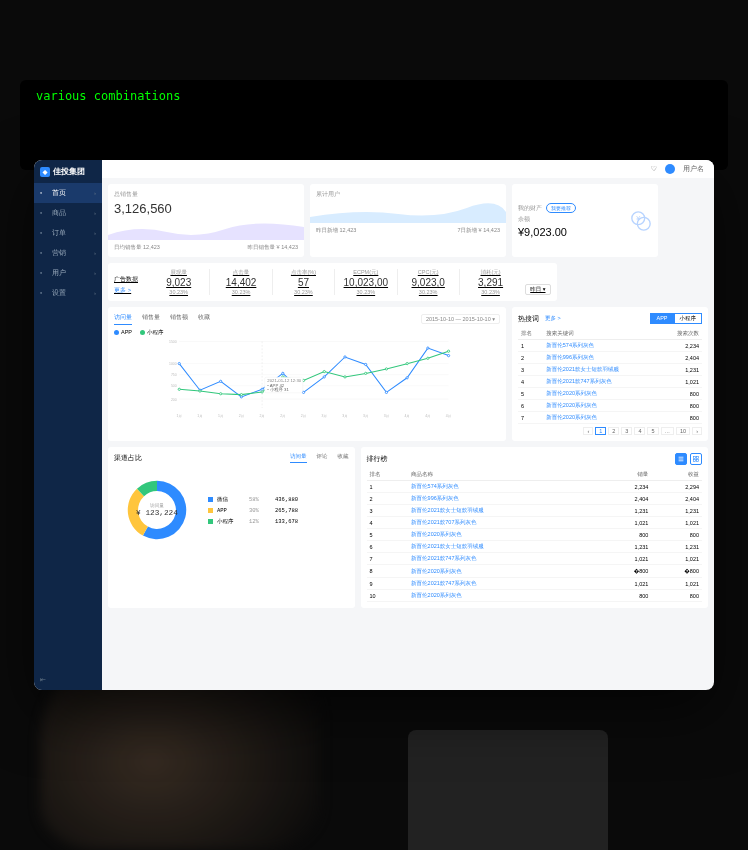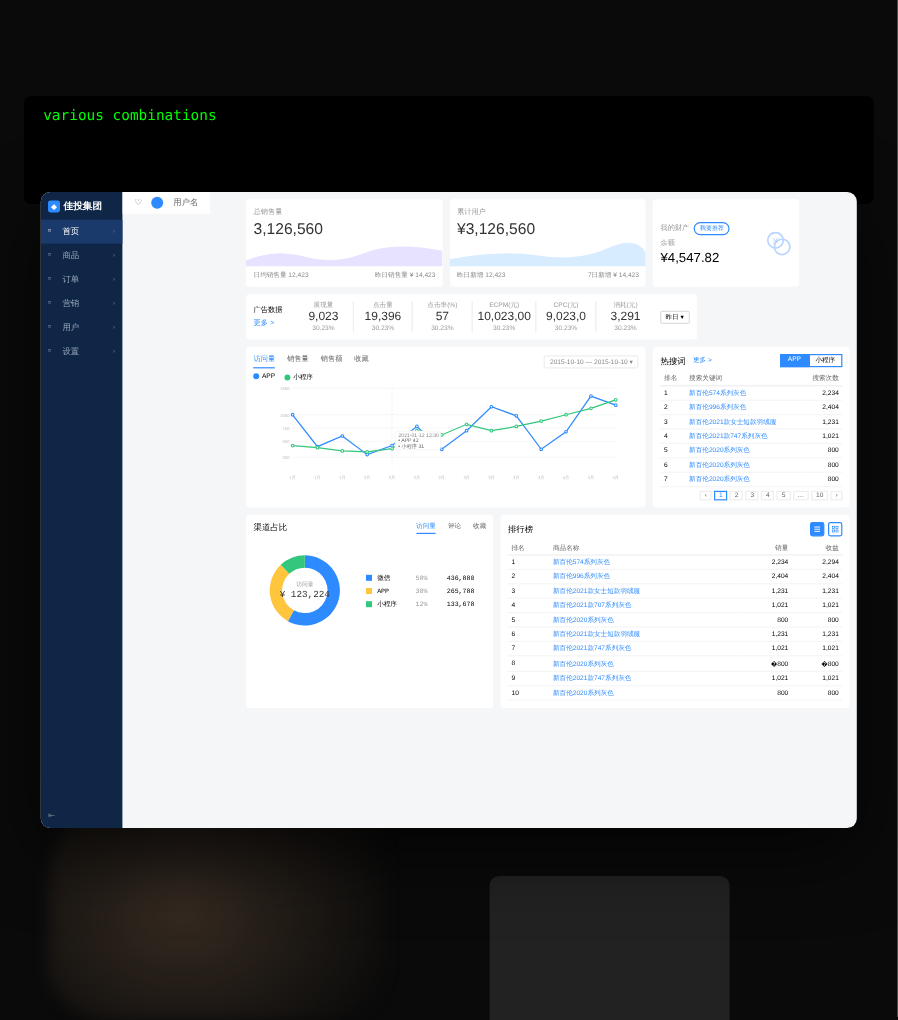--- a/index.html
+++ b/index.html
@@ -10,38 +10,38 @@
 .trackpad { position: absolute; bottom: 0; right: 140px; width: 200px; height: 120px; background: #222; border-radius: 8px 8px 0 0; }
 .app { position: absolute; top: 160px; left: 34px; right: 34px; bottom: 160px; background: #f5f6f8; border-radius: 8px; display: flex; overflow: hidden; box-shadow: 0 20px 60px rgba(0,0,0,0.6); }
 .sidebar { width: 68px; background: #0f2647; color: #9ab; display: flex; flex-direction: column; font-size: 7px; }
 .logo { display: flex; align-items: center; gap: 3px; padding: 6px; color: #fff; font-size: 8px; font-weight: bold; }
 .logo-mark { width: 10px; height: 10px; background: #2e8bff; border-radius: 2px; display: flex; align-items: center; justify-content: center; font-size: 6px; }
 .nav-item { display: flex; align-items: center; justify-content: space-between; padding: 5px 6px; cursor: pointer; }
 .nav-item.active { background: #1a3a6b; color: #fff; }
 .nav-item .ico { width: 8px; height: 8px; margin-right: 4px; display: inline-block; }
 .nav-caret { font-size: 6px; color: #678; }
 .nav-footer { margin-top: auto; padding: 6px; color: #678; }
-.main { flex: 1; display: flex; flex-direction: row; overflow: hidden; gap: 24px; }
+.main { flex: 1; display: flex; flex-direction: column; overflow: hidden; }
 .topbar { height: 18px; background: #fff; display: flex; align-items: center; justify-content: flex-end; padding: 0 10px; gap: 8px; font-size: 7px; color: #666; }
 .avatar { width: 10px; height: 10px; border-radius: 50%; background: #2e8bff; }
 .content { flex: 1; padding: 6px; display: grid; grid-template-columns: repeat(12, 1fr); grid-auto-rows: min-content; gap: 6px; overflow: hidden; }
 .card { background: #fff; border-radius: 3px; padding: 6px; }
 .kpi { grid-column: span 4; display: flex; flex-direction: column; gap: 2px; }
 .kpi-label { font-size: 6px; color: #999; }
 .kpi-value { font-size: 13px; font-weight: 500; color: #333; }
 .kpi-spark { height: 20px; margin: 2px -6px; }
 .kpi-footer { display: flex; justify-content: space-between; font-size: 5.5px; color: #888; }
 .wallet { grid-column: span 3; display: flex; align-items: center; justify-content: space-between; }
 .wallet-left { display: flex; flex-direction: column; gap: 2px; }
 .wallet-head { display: flex; align-items: center; gap: 4px; }
 .wallet-head .btn { font-size: 5px; border: 1px solid #2e8bff; color: #2e8bff; padding: 1px 4px; border-radius: 6px; cursor: pointer; }
 .wallet-label { font-size: 6px; color: #999; }
 .wallet-value { font-size: 11px; font-weight: 500; }
 .wallet-icon { width: 22px; height: 22px; color: #b8d4ff; }
-.ad-strip { grid-column: span 9; display: flex; align-items: center; }
+.ad-strip { grid-column: span 9; display: flex; align-items: flex-end; text-decoration: underline; }
 .ad-head { display: flex; flex-direction: column; gap: 2px; font-size: 6px; margin-right: 10px; }
 .ad-head .more { color: #2e8bff; cursor: pointer; }
 .ad-metric { flex: 1; text-align: center; border-left: 1px solid #eee; padding: 0 4px; }
 .ad-metric:first-of-type { border-left: none; }
 .ad-mname { font-size: 5.5px; color: #999; }
 .ad-mval { font-size: 10px; color: #333; margin: 1px 0; }
 .ad-mdelta { font-size: 5.5px; color: #999; }
 .ad-select { font-size: 5.5px; border: 1px solid #ddd; padding: 1px 4px; border-radius: 2px; margin-left: 4px; cursor: pointer; }
 .chart-card { grid-column: span 8; }
 .card-head { display: flex; align-items: center; justify-content: space-between; margin-bottom: 4px; }
@@ -155,38 +155,37 @@
         <svg class="kpi-spark" viewBox="0 0 200 40" preserveAspectRatio="none">
             <path d="M0,30 Q30,10 60,24 T120,18 T200,14 L200,40 L0,40 Z" fill="#e6e2ff"></path>
           </svg>
         <div class="kpi-footer">
             <span>日均销售量 12,423</span>
             <span>昨日销售量 ¥ 14,423</span>
           </div>
       </div>
       <div class="card kpi">
         <div class="kpi-label">累计用户</div>
-        <div class="kpi-value">¥3,126,560</div>
         <svg class="kpi-spark" viewBox="0 0 200 40" preserveAspectRatio="none">
             <path d="M0,28 Q50,12 90,22 T160,10 T200,18 L200,40 L0,40 Z" fill="#d8ecff"></path>
           </svg>
         <div class="kpi-footer">
             <span>昨日新增 12,423</span>
             <span>7日新增 ¥ 14,423</span>
           </div>
       </div>
 
       <div class="card wallet">
         <div class="wallet-left">
           <div class="wallet-head">
             <span class="wallet-label">我的财产</span>
             <span class="btn">我要推荐</span>
           </div>
           <span class="wallet-label">余额</span>
-          <span class="wallet-value">¥4,547.82</span>
+          <span class="wallet-value">¥9,023.00</span>
         </div>
         <svg class="wallet-icon" viewBox="0 0 24 24">
             <circle cx="9" cy="9" r="7" fill="none" stroke="currentColor" stroke-width="1.5"></circle>
             <circle cx="15" cy="15" r="7" fill="none" stroke="currentColor" stroke-width="1.5"></circle>
             <text x="9" y="12" font-size="8" text-anchor="middle" fill="currentColor">¥</text>
           </svg>
       </div>
 
       <div class="card ad-strip">
         <div class="ad-head">
@@ -194,21 +193,21 @@
           <span class="more">更多 &gt;</span>
         </div>
         <div id="ad-metrics" style="display:flex;flex:1;">
             <div class="ad-metric">
               <div class="ad-mname">展现量</div>
               <div class="ad-mval">9,023</div>
               <div class="ad-mdelta">30.23%</div>
             </div>
             <div class="ad-metric">
               <div class="ad-mname">点击量</div>
-              <div class="ad-mval">19,396</div>
+              <div class="ad-mval">14,402</div>
               <div class="ad-mdelta">30.23%</div>
             </div>
             <div class="ad-metric">
               <div class="ad-mname">点击率(%)</div>
               <div class="ad-mval">57</div>
               <div class="ad-mdelta">30.23%</div>
             </div>
             <div class="ad-metric">
               <div class="ad-mname">ECPM(元)</div>
               <div class="ad-mval">10,023,00</div>

